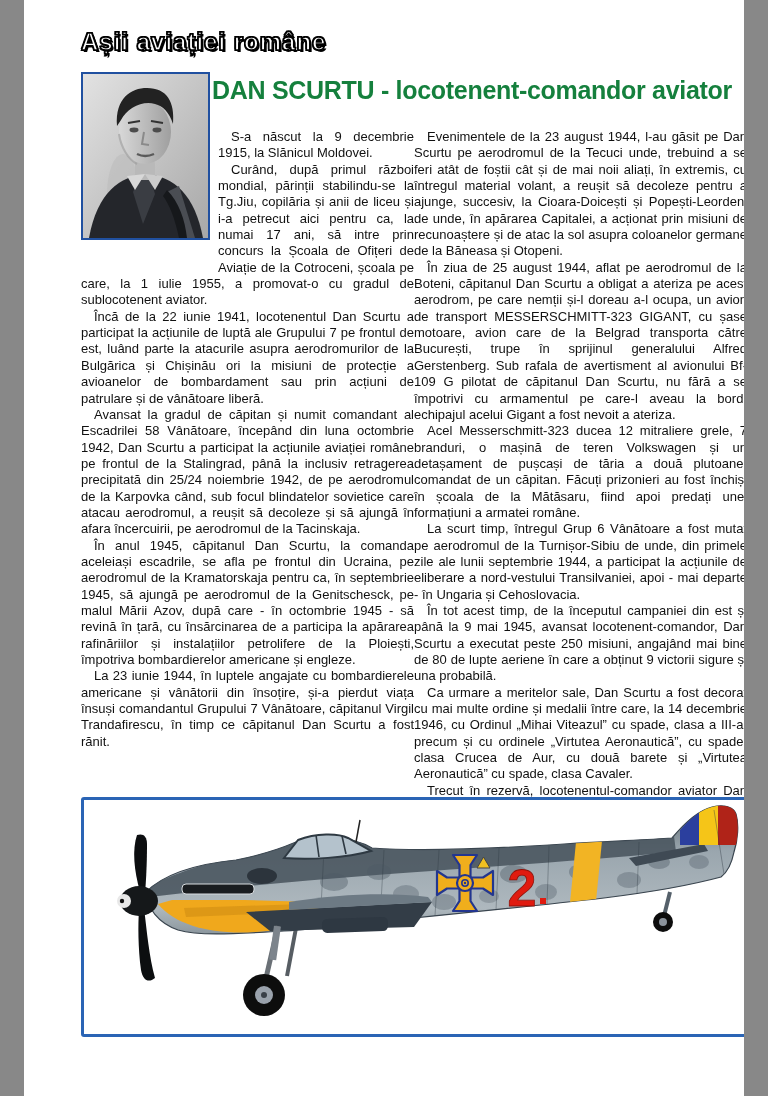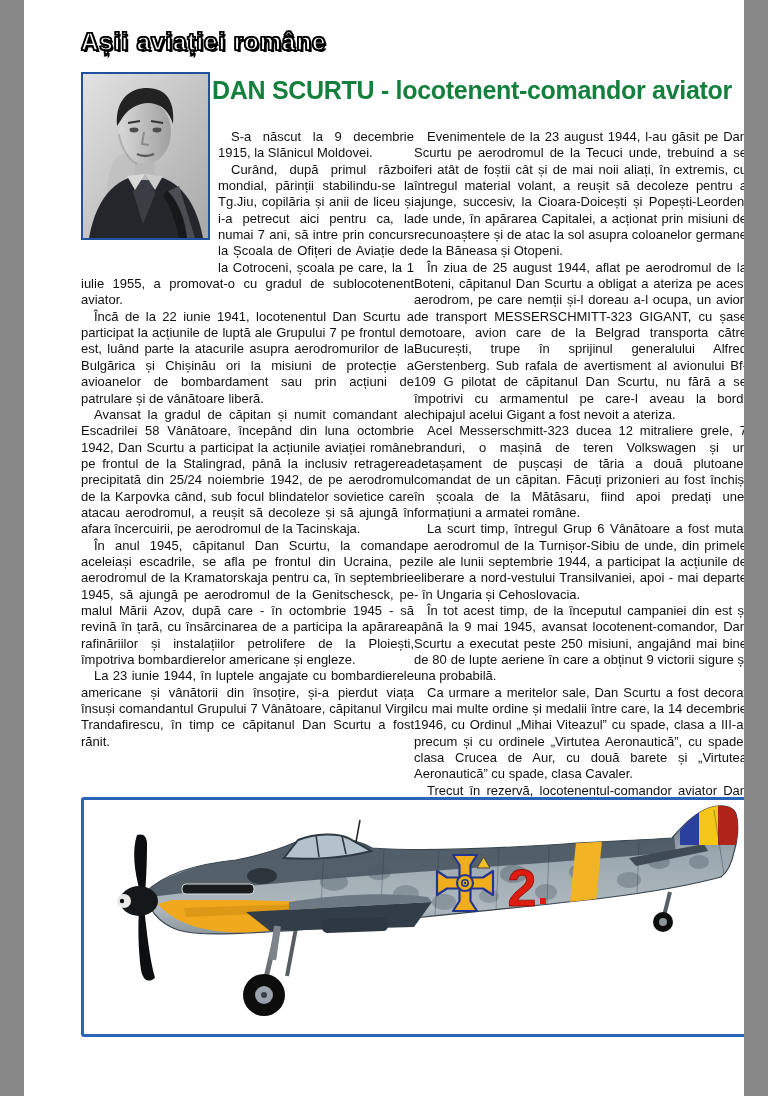--- a/index.html
+++ b/index.html
@@ -112,21 +112,21 @@
 
       <path d="M44 102 L 62 100 L 52 116 Z" fill="#d8d8d8"></path>
       <path d="M80 102 L 62 100 L 72 116 Z" fill="#cccccc"></path>
     </svg>
   </div>
 
   <div class="columns">
     <div class="col">
       <div class="photo-spacer"></div>
       <p>S-a născut la 9 decembrie 1915, la Slănicul Moldovei.</p>
-      <p>Curând, după primul război mondial, părinții stabilindu-se la Tg.Jiu, copilăria și anii de liceu și i-a petrecut aici pentru ca, la numai 7 ani, să intre prin concurs la Școala de Ofițeri de Aviație de la Cotroceni, școala pe care, la 1 iulie 1955, a promovat-o cu gradul de sublocotenent aviator.</p>
+      <p>Curând, după primul război mondial, părinții stabilindu-se la Tg.Jiu, copilăria și anii de liceu și i-a petrecut aici pentru ca, la numai 17 ani, să intre prin concurs la Școala de Ofițeri de Aviație de la Cotroceni, școala pe care, la 1 iulie 1955, a promovat-o cu gradul de sublocotenent aviator.</p>
       <p>Încă de la 22 iunie 1941, locotenentul Dan Scurtu a participat la acțiunile de luptă ale Grupului 7 pe frontul de est, luând parte la atacurile asupra aerodromurilor de la Bulgărica și Chișinău ori la misiuni de protecție a avioanelor de bombardament sau prin acțiuni de patrulare și de vânătoare liberă.</p>
       <p>Avansat la gradul de căpitan și numit comandant al Escadrilei 58 Vânătoare, începând din luna octombrie 1942, Dan Scurtu a participat la acțiunile aviației române pe frontul de la Stalingrad, până la inclusiv retragerea precipitată din 25/24 noiembrie 1942, de pe aerodromul de la Karpovka când, sub focul blindatelor sovietice care atacau aerodromul, a reușit să decoleze și să ajungă în afara încercuirii, pe aerodromul de la Tacinskaja.</p>
       <p>În anul 1945, căpitanul Dan Scurtu, la comanda aceleiași escadrile, se afla pe frontul din Ucraina, pe aerodromul de la Kramatorskaja pentru ca, în septembrie 1945, să ajungă pe aerodromul de la Genitschesck, pe malul Mării Azov, după care - în octombrie 1945 - să revină în țară, cu însărcinarea de a participa la apărarea rafinăriilor și instalațiilor petrolifere de la Ploiești, împotriva bombardierelor americane și engleze.</p>
       <p>La 23 iunie 1944, în luptele angajate cu bombardierele americane și vânătorii din însoțire, și-a pierdut viața însuși comandantul Grupului 7 Vânătoare, căpitanul Virgil Trandafirescu, în timp ce căpitanul Dan Scurtu a fost rănit.</p>
 
     </div>
     <div class="col">
       <p>Evenimentele de la 23 august 1944, l-au găsit pe Dan Scurtu pe aerodromul de la Tecuci unde, trebuind a se feri atât de foștii cât și de mai noii aliați, în extremis, cu întregul material volant, a reușit să decoleze pentru a ajunge, succesiv, la Cioara-Doicești și Popești-Leordeni de unde, în apărarea Capitalei, a acționat prin misiuni de recunoaștere și de atac la sol asupra coloanelor germane de la Băneasa și Otopeni.</p>
       <p>În ziua de 25 august 1944, aflat pe aerodromul de la Boteni, căpitanul Dan Scurtu a obligat a ateriza pe acest aerodrom, pe care nemții și-l doreau a-l ocupa, un avion de transport MESSERSCHMITT-323 GIGANT, cu șase motoare, avion care de la Belgrad transporta către București, trupe în sprijinul generalului Alfred Gerstenberg. Sub rafala de avertisment al avionului Bf-109 G pilotat de căpitanul Dan Scurtu, nu fără a se împotrivi cu armamentul pe care-l aveau la bord, echipajul acelui Gigant a fost nevoit a ateriza.</p>
       <p>Acel Messerschmitt-323 ducea 12 mitraliere grele, 7 branduri, o mașină de teren Volkswagen și un detașament de pușcași de tăria a două plutoane, comandat de un căpitan. Făcuți prizonieri au fost închiși în școala de la Mătăsaru, fiind apoi predați unei formațiuni a armatei române.</p>

